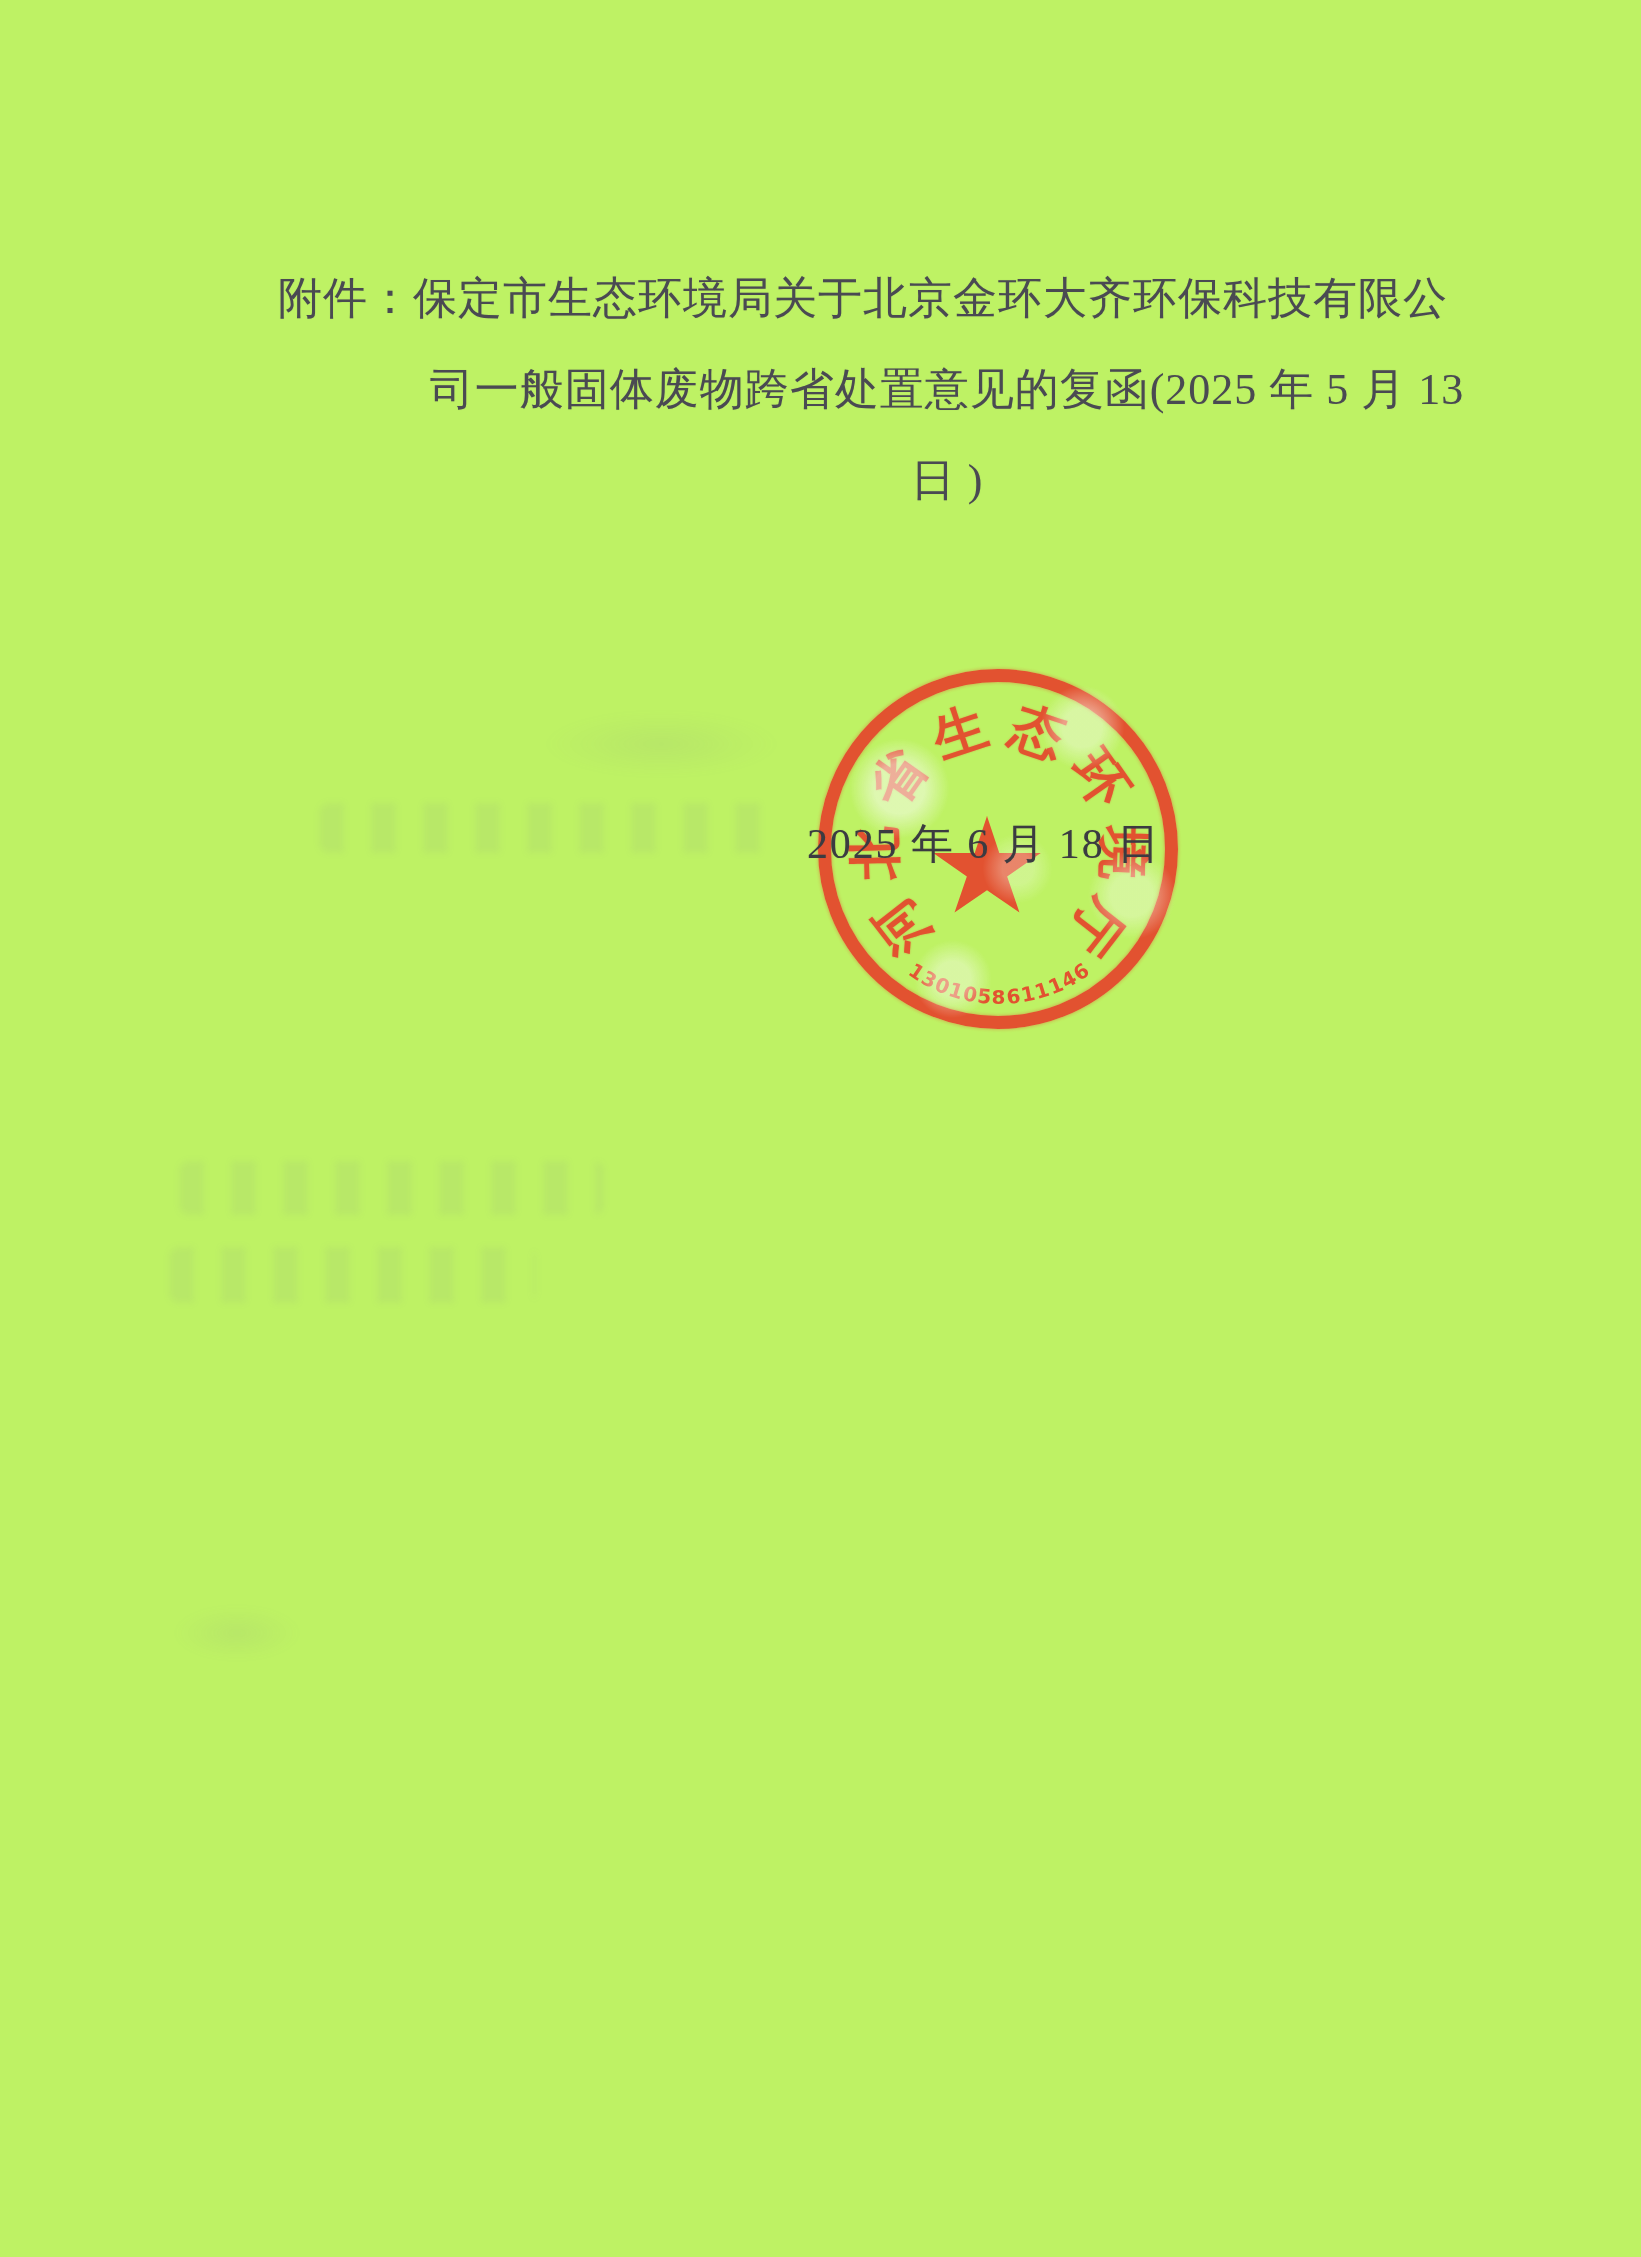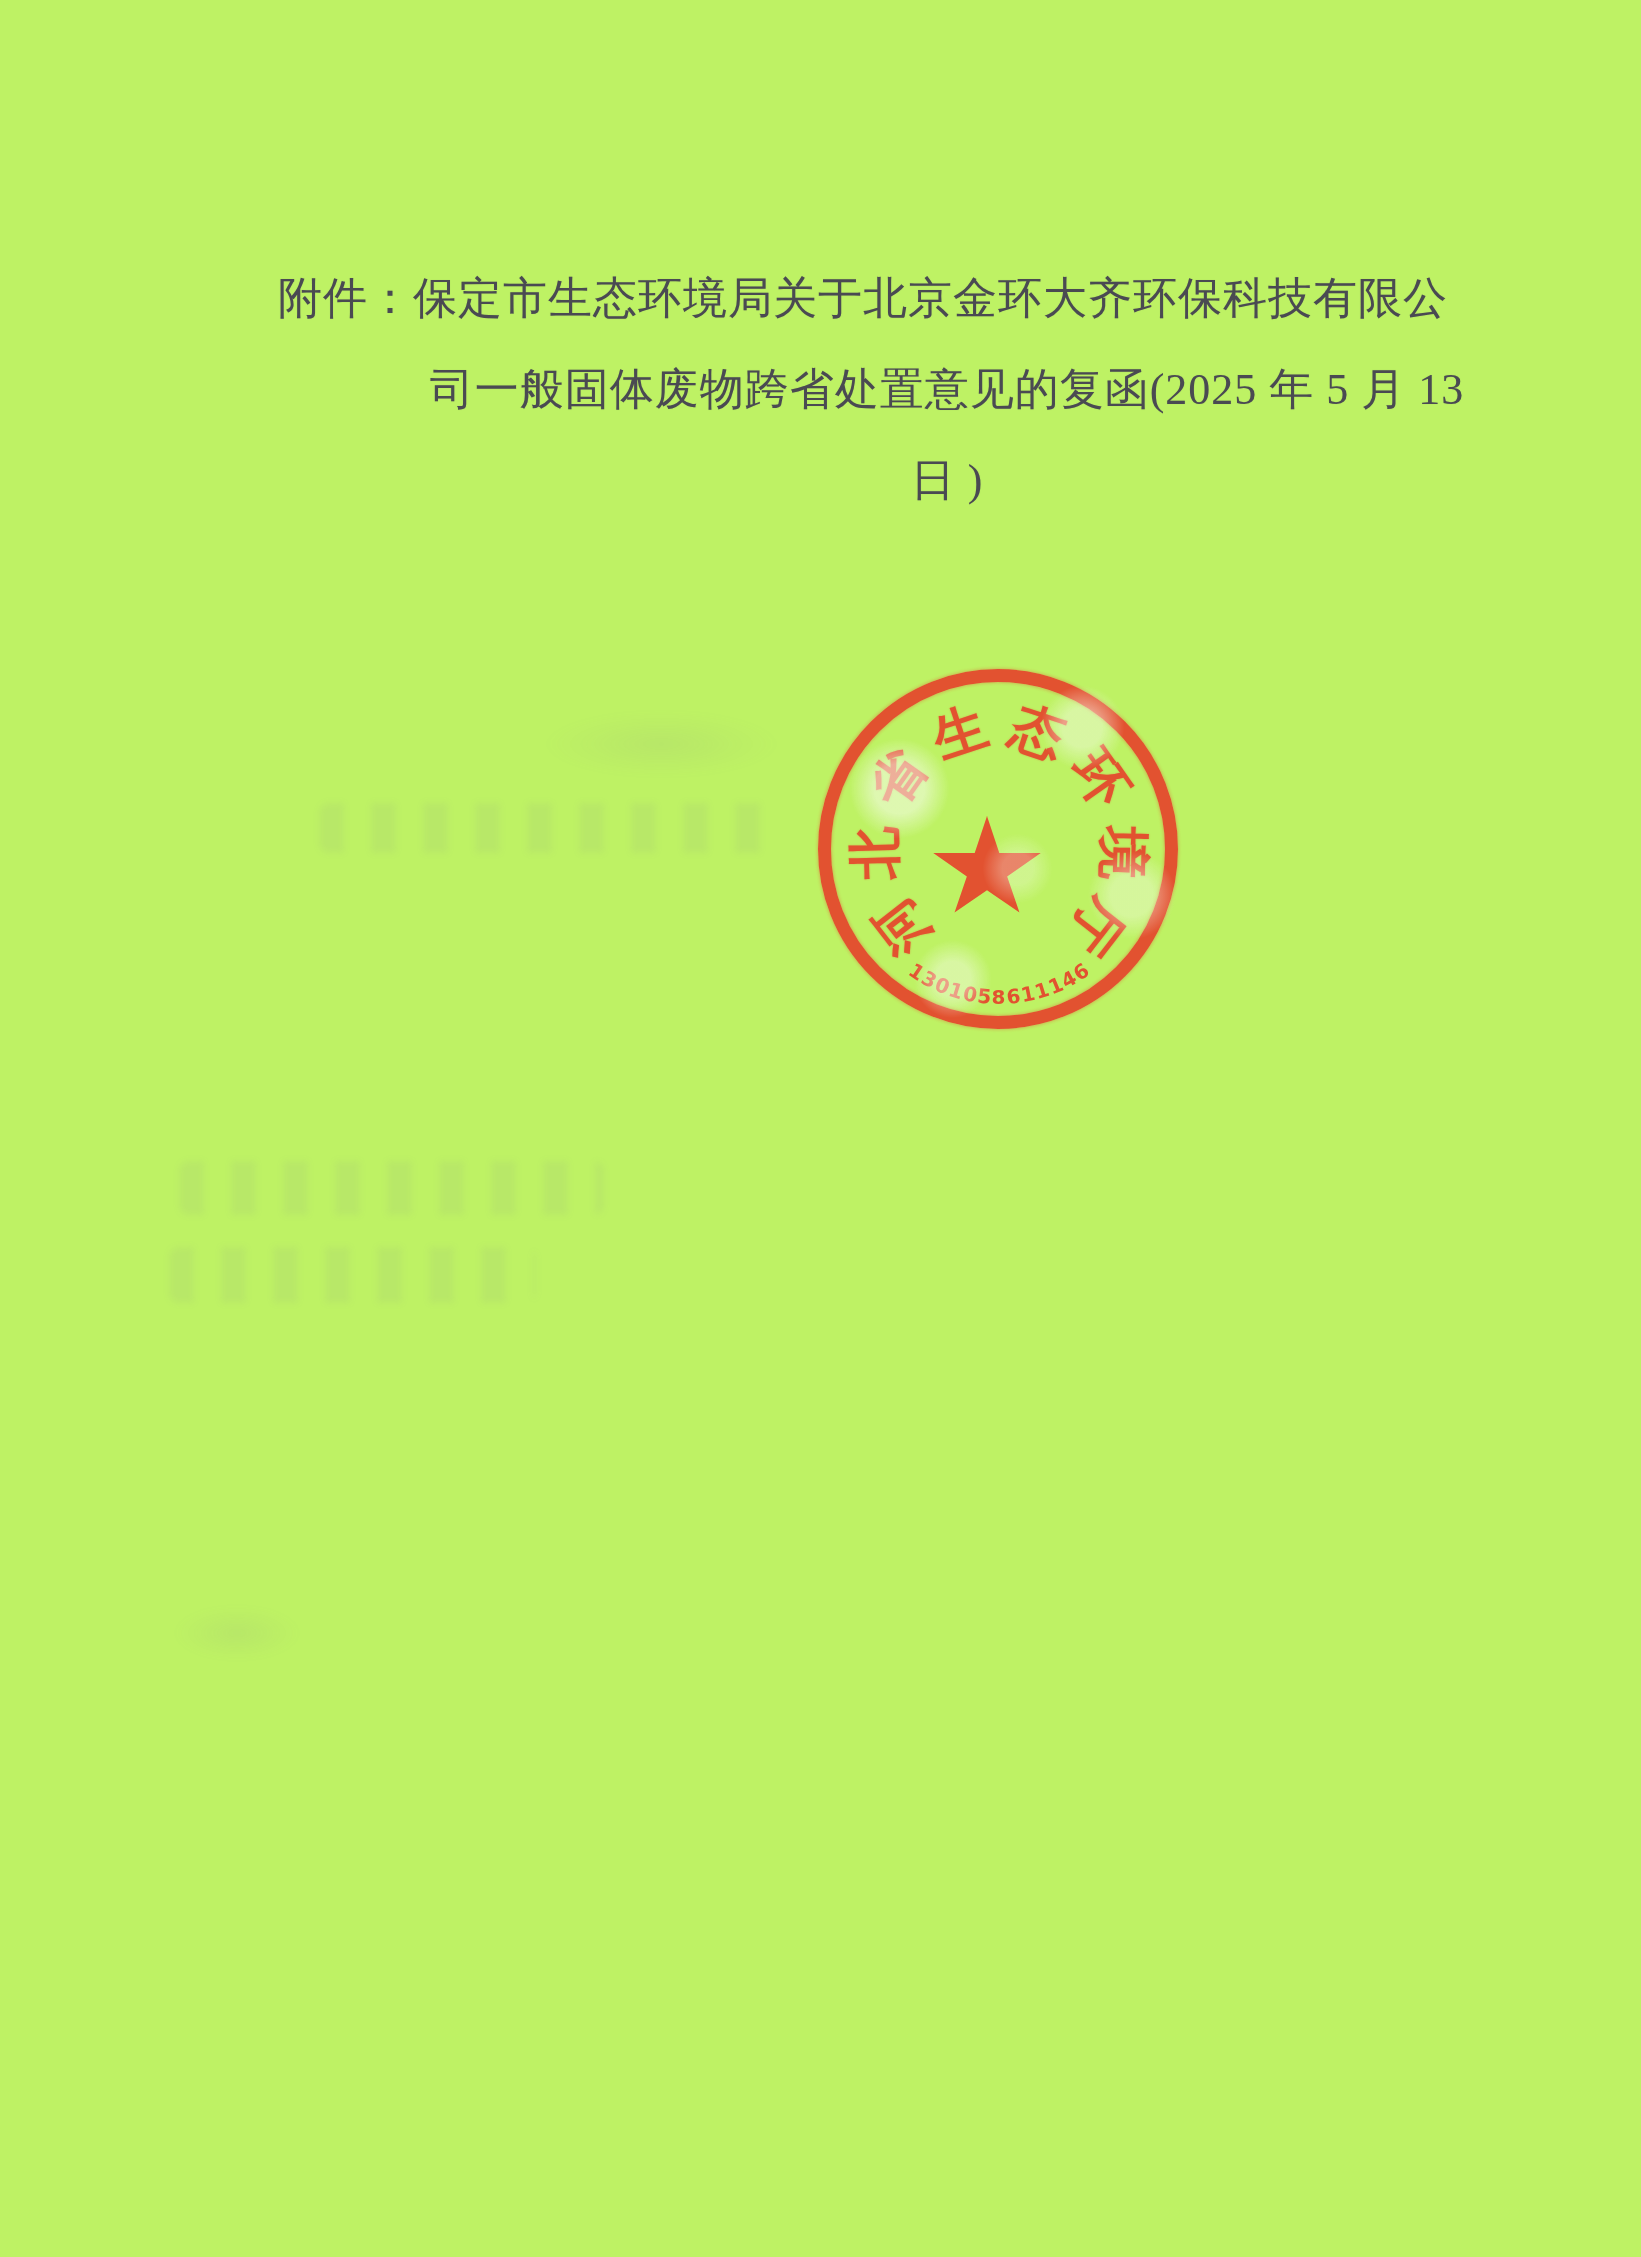--- a/index.html
+++ b/index.html
@@ -176,20 +176,21 @@
         <span class="seal-digit" style="transform: translate(-50%, -50%) rotate(168.667deg) translateY(-147px) rotate(180deg);">1</span>
         <span class="seal-digit" style="transform: translate(-50%, -50%) rotate(163deg) translateY(-147px) rotate(180deg);">1</span>
         <span class="seal-digit" style="transform: translate(-50%, -50%) rotate(157.333deg) translateY(-147px) rotate(180deg);">1</span>
         <span class="seal-digit" style="transform: translate(-50%, -50%) rotate(151.667deg) translateY(-147px) rotate(180deg);">4</span>
         <span class="seal-digit" style="transform: translate(-50%, -50%) rotate(146deg) translateY(-147px) rotate(180deg);">6</span>
       </div>
     <div class="seal-fade"></div>
   </div>
 
   <div class="signature">
+    <div class="date">2025 年 6 月 18 日</div>
   </div>
 
   <div class="smudge soft" style="left:541px; top:710px; width:241px; height:68px;"></div>
   <div class="smudge" style="left:319px; top:803px; width:463px; height:50px;"></div>
   <div class="smudge" style="left:179px; top:1161px; width:425px; height:54px;"></div>
   <div class="smudge" style="left:169px; top:1247px; width:367px; height:56px;"></div>
   <div class="smudge soft" style="left:172px; top:1605px; width:130px; height:56px;"></div>
 
 </div>
 

